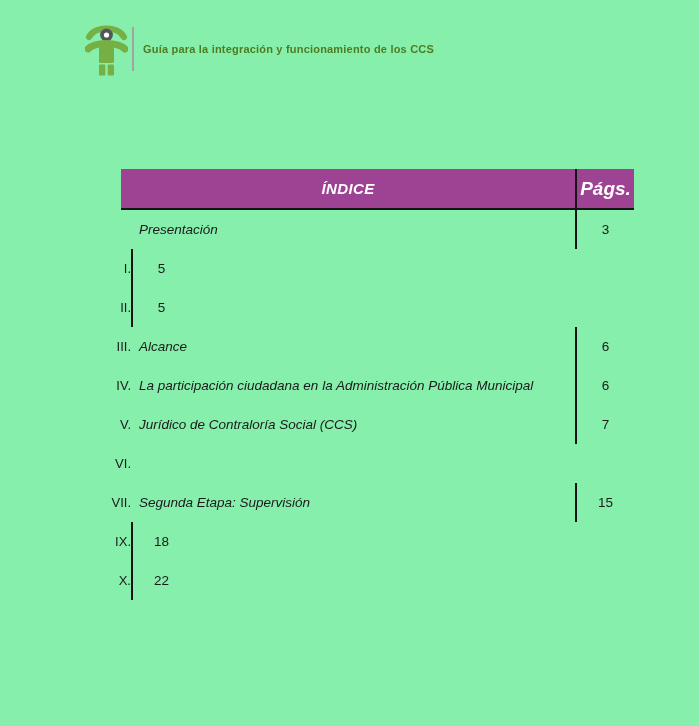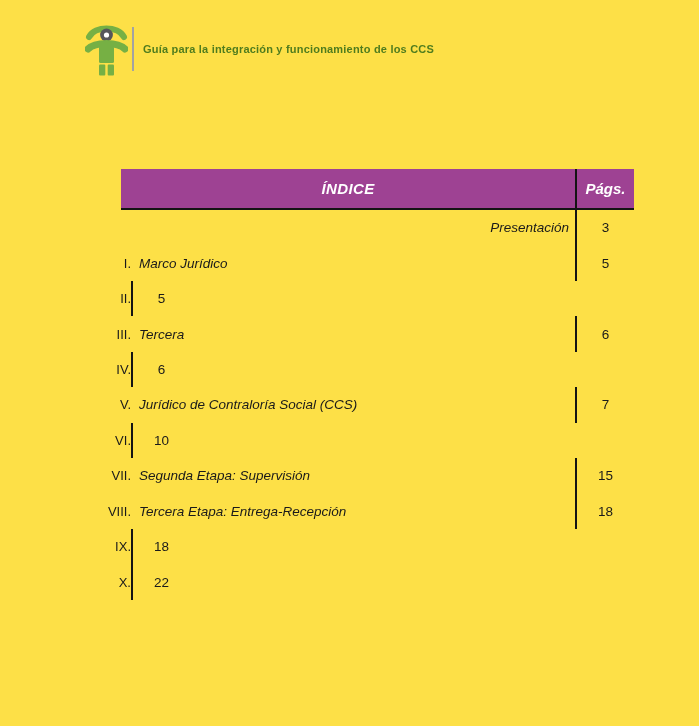--- a/index.html
+++ b/index.html
@@ -1,19 +1,19 @@
 <!DOCTYPE html>
 <html lang="es"><head>
 <meta charset="utf-8">
 <style>
   html,body{margin:0;padding:0;background:#ffffff;}
   .page{
     position:relative;
     width:699px;height:726px;
-    background:#fde047;
+    background:#86efac;
     font-family:"Liberation Sans","DejaVu Sans",sans-serif;
     color:#1a1a1a;
     overflow:hidden;
   }
   
   .doc-header{
     position:absolute;left:85px;top:22px;height:54px;
     display:flex;align-items:center;
   }
   .logo{width:43px;height:54px;display:block;}
@@ -33,37 +33,37 @@
     height:39px;background:#9e4293;border-bottom:2px solid #141414;
     display:flex;color:#ffffff;font-weight:bold;font-style:italic;margin-left:27px;
   }
   .toc-header-title{
     flex:1;display:flex;align-items:center;justify-content:center;
     font-size:15px;letter-spacing:.4px;
   }
   .toc-header-pages{
     width:57px;border-left:2px solid #141414;
     display:flex;align-items:center;justify-content:center;
-    font-size:15px;
+    font-size:19px;
   }
   .toc-body{
     height:390px;display:flex;flex-direction:column;
   }
   .toc-row{
     flex:1;display:flex;align-items:center;font-size:13.5px;
   }
   .toc-num{
     width:37px;text-align:right;font-style:normal;
     font-size:13px;flex:none;
   }
   .toc-title{
     flex:1;padding-left:8px;padding-right:6px;
     font-style:italic;white-space:nowrap;overflow:hidden;
   }
-  .toc-row.intro .toc-title{text-align:right;}
+  .toc-row.intro .toc-title{}
   .toc-page{
     width:57px;flex:none;align-self:stretch;
     border-left:2px solid #141414;
     display:flex;align-items:center;justify-content:center;
   }
 </style>
 </head>
 <body>
 
 <div class="page">
@@ -97,62 +97,56 @@
     <div class="toc-body">
 
       <div class="toc-row intro">
         <span class="toc-num"></span>
         <span class="toc-title">Presentación</span>
         <span class="toc-page">3</span>
       </div>
 
       <div class="toc-row">
         <span class="toc-num">I.</span>
-        <span class="toc-title">Marco Jurídico</span>
         <span class="toc-page">5</span>
       </div>
 
       <div class="toc-row">
         <span class="toc-num">II.</span>
         <span class="toc-page">5</span>
       </div>
 
       <div class="toc-row">
         <span class="toc-num">III.</span>
-        <span class="toc-title">Tercera</span>
+        <span class="toc-title">Alcance</span>
         <span class="toc-page">6</span>
       </div>
 
       <div class="toc-row">
         <span class="toc-num">IV.</span>
+        <span class="toc-title">La participación ciudadana en la Administración Pública Municipal</span>
         <span class="toc-page">6</span>
       </div>
 
       <div class="toc-row">
         <span class="toc-num">V.</span>
         <span class="toc-title">Jurídico de Contraloría Social (CCS)</span>
         <span class="toc-page">7</span>
       </div>
 
       <div class="toc-row">
         <span class="toc-num">VI.</span>
-        <span class="toc-page">10</span>
       </div>
 
       <div class="toc-row">
         <span class="toc-num">VII.</span>
         <span class="toc-title">Segunda Etapa: Supervisión</span>
         <span class="toc-page">15</span>
       </div>
 
-      <div class="toc-row">
-        <span class="toc-num">VIII.</span>
-        <span class="toc-title">Tercera Etapa: Entrega-Recepción</span>
-        <span class="toc-page">18</span>
-      </div>
 
       <div class="toc-row">
         <span class="toc-num">IX.</span>
         <span class="toc-page">18</span>
       </div>
 
       <div class="toc-row">
         <span class="toc-num">X.</span>
         <span class="toc-page">22</span>
       </div>

